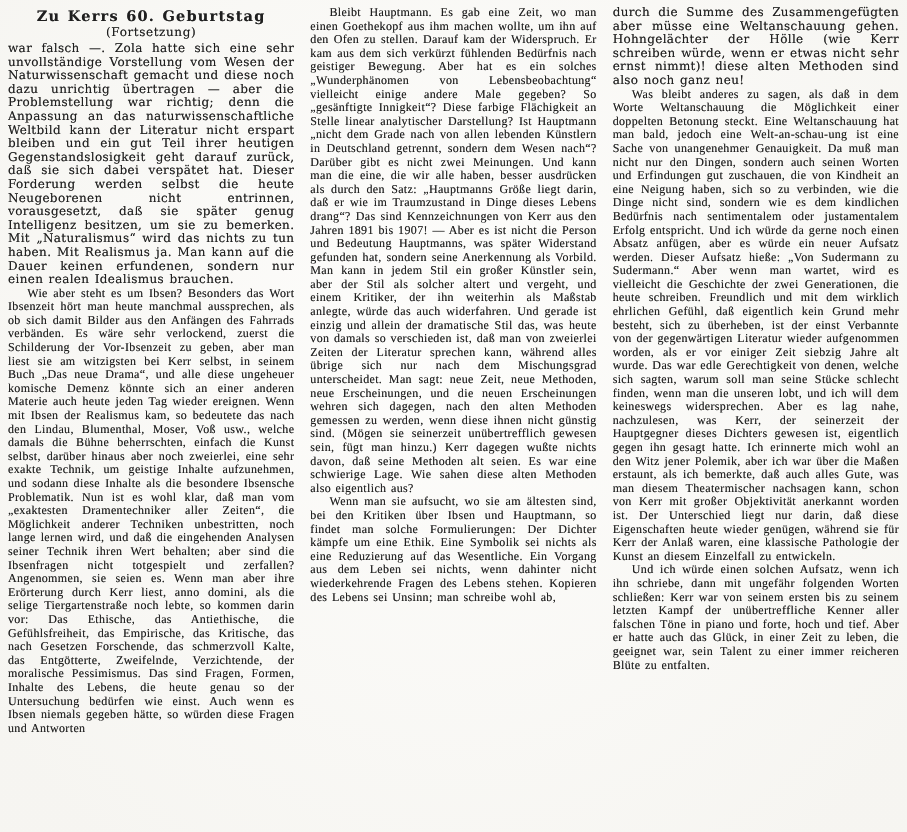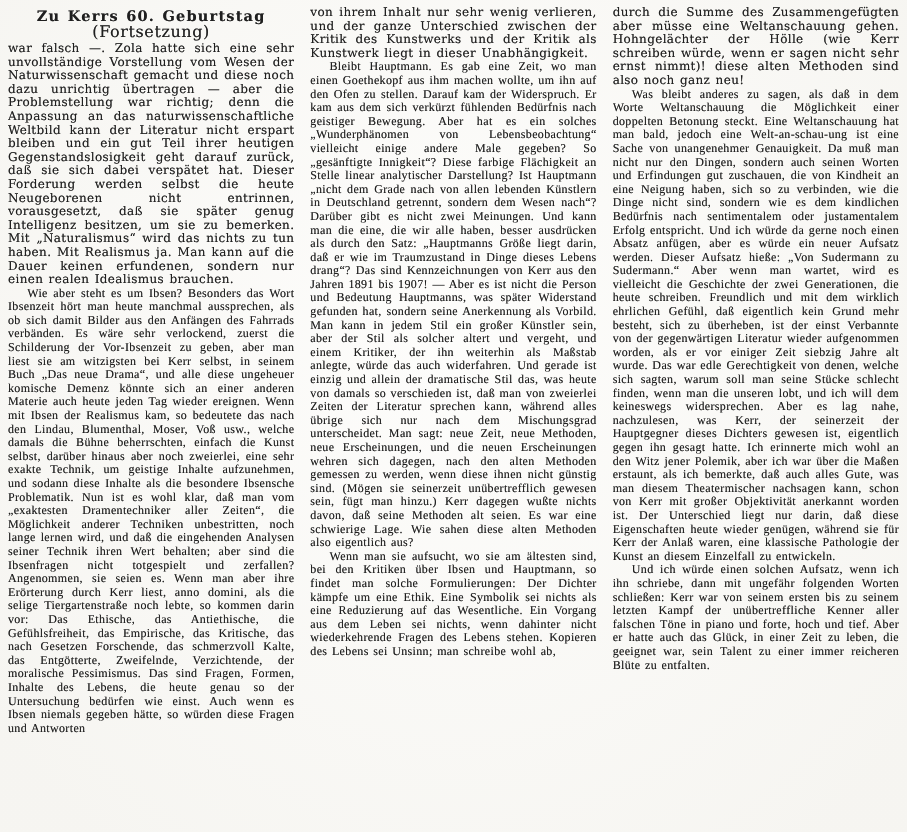--- a/index.html
+++ b/index.html
@@ -41,21 +41,21 @@
     text-align: center;
     margin: 2px 0 3px 0;
   }
   .article-title {
     font-weight: bold;
     font-size: 14.5px;
     letter-spacing: 1.2px;
     line-height: 17px;
   }
   .article-subtitle {
-    font-size: 16px;
+    font-size: 12px;
     letter-spacing: 0.6px;
     line-height: 14px;
   }
   p.para {
     margin: 0;
   }
   p.para.ind {
     text-indent: 1.6em;
     font-family: Liberation Serif, serif;
   }
@@ -69,25 +69,24 @@
     <div class="col">
       <div class="article-head">
         <div class="article-title">Zu Kerrs 60. Geburtstag</div>
         <div class="article-subtitle">(Fortsetzung)</div>
       </div>
       <p class="para cont">war falsch —. Zola hatte sich eine sehr unvollständige Vorstellung vom Wesen der Naturwissenschaft gemacht und diese noch dazu unrichtig übertragen — aber die Problemstellung war richtig; denn die Anpassung an das naturwissenschaftliche Weltbild kann der Literatur nicht erspart bleiben und ein gut Teil ihrer heutigen Gegenstandslosigkeit geht darauf zurück, daß sie sich dabei verspätet hat. Dieser Forderung werden selbst die heute Neugeborenen nicht entrinnen, vorausgesetzt, daß sie später genug Intelligenz besitzen, um sie zu bemerken. Mit „Naturalismus“ wird das nichts zu tun haben. Mit Realismus ja. Man kann auf die Dauer keinen erfundenen, sondern nur einen realen Idealismus brauchen.</p>
       <p class="para ind">Wie aber steht es um Ibsen? Besonders das Wort Ibsenzeit hört man heute manchmal aussprechen, als ob sich damit Bilder aus den Anfängen des Fahrrads verbänden. Es wäre sehr verlockend, zuerst die Schilderung der Vor-Ibsenzeit zu geben, aber man liest sie am witzigsten bei Kerr selbst, in seinem Buch „Das neue Drama“, und alle diese ungeheuer komische Demenz könnte sich an einer anderen Materie auch heute jeden Tag wieder ereignen. Wenn mit Ibsen der Realismus kam, so bedeutete das nach den Lindau, Blumenthal, Moser, Voß usw., welche damals die Bühne beherrschten, einfach die Kunst selbst, darüber hinaus aber noch zweierlei, eine sehr exakte Technik, um geistige Inhalte aufzunehmen, und sodann diese Inhalte als die besondere Ibsensche Problematik. Nun ist es wohl klar, daß man vom „exaktesten Dramentechniker aller Zeiten“, die Möglichkeit anderer Techniken unbestritten, noch lange lernen wird, und daß die eingehenden Analysen seiner Technik ihren Wert behalten; aber sind die Ibsenfragen nicht totgespielt und zerfallen? Angenommen, sie seien es. Wenn man aber ihre Erörterung durch Kerr liest, anno domini, als die selige Tiergartenstraße noch lebte, so kommen darin vor: Das Ethische, das Antiethische, die Gefühlsfreiheit, das Empirische, das Kritische, das nach Gesetzen Forschende, das schmerzvoll Kalte, das Entgötterte, Zweifelnde, Verzichtende, der moralische Pessimismus. Das sind Fragen, Formen, Inhalte des Lebens, die heute genau so der Untersuchung bedürfen wie einst. Auch wenn es Ibsen niemals gegeben hätte, so würden diese Fragen und Antworten</p>
     </div>
 
     <div class="col">
-      <p class="para cont">von ihrem Inhalt nur sehr wenig verlieren, und der ganze Unterschied zwischen der Kritik des Kunstwerks und der Kritik als Kunstwerk liegt in dieser Unabhängigkeit.</p>
       <p class="para ind">Bleibt Hauptmann. Es gab eine Zeit, wo man einen Goethekopf aus ihm machen wollte, um ihn auf den Ofen zu stellen. Darauf kam der Widerspruch. Er kam aus dem sich verkürzt fühlenden Bedürfnis nach geistiger Bewegung. Aber hat es ein solches „Wunderphänomen von Lebensbeobachtung“ vielleicht einige andere Male gegeben? So „gesänftigte Innigkeit“? Diese farbige Flächigkeit an Stelle linear analytischer Darstellung? Ist Hauptmann „nicht dem Grade nach von allen lebenden Künstlern in Deutschland getrennt, sondern dem Wesen nach“? Darüber gibt es nicht zwei Meinungen. Und kann man die eine, die wir alle haben, besser ausdrücken als durch den Satz: „Hauptmanns Größe liegt darin, daß er wie im Traumzustand in Dinge dieses Lebens drang“? Das sind Kennzeichnungen von Kerr aus den Jahren 1891 bis 1907! — Aber es ist nicht die Person und Bedeutung Hauptmanns, was später Widerstand gefunden hat, sondern seine Anerkennung als Vorbild. Man kann in jedem Stil ein großer Künstler sein, aber der Stil als solcher altert und vergeht, und einem Kritiker, der ihn weiterhin als Maßstab anlegte, würde das auch widerfahren. Und gerade ist einzig und allein der dramatische Stil das, was heute von damals so verschieden ist, daß man von zweierlei Zeiten der Literatur sprechen kann, während alles übrige sich nur nach dem Mischungsgrad unterscheidet. Man sagt: neue Zeit, neue Methoden, neue Erscheinungen, und die neuen Erscheinungen wehren sich dagegen, nach den alten Methoden gemessen zu werden, wenn diese ihnen nicht günstig sind. (Mögen sie seinerzeit unübertrefflich gewesen sein, fügt man hinzu.) Kerr dagegen wußte nichts davon, daß seine Methoden alt seien. Es war eine schwierige Lage. Wie sahen diese alten Methoden also eigentlich aus?</p>
       <p class="para ind">Wenn man sie aufsucht, wo sie am ältesten sind, bei den Kritiken über Ibsen und Hauptmann, so findet man solche Formulierungen: Der Dichter kämpfe um eine Ethik. Eine Symbolik sei nichts als eine Reduzierung auf das Wesentliche. Ein Vorgang aus dem Leben sei nichts, wenn dahinter nicht wiederkehrende Fragen des Lebens stehen. Kopieren des Lebens sei Unsinn; man schreibe wohl ab,</p>
     </div>
 
     <div class="col">
-      <p class="para cont">durch die Summe des Zusammengefügten aber müsse eine Weltanschauung gehen. Hohngelächter der Hölle (wie Kerr schreiben würde, wenn er sagen nicht sehr ernst nimmt)! diese alten Methoden sind also noch ganz neu!</p>
+      <p class="para cont">durch die Summe des Zusammengefügten aber müsse eine Weltanschauung gehen. Hohngelächter der Hölle (wie Kerr schreiben würde, wenn er etwas nicht sehr ernst nimmt)! diese alten Methoden sind also noch ganz neu!</p>
       <p class="para ind">Was bleibt anderes zu sagen, als daß in dem Worte Weltanschauung die Möglichkeit einer doppelten Betonung steckt. Eine Weltanschauung hat man bald, jedoch eine Welt-an-schau-ung ist eine Sache von unangenehmer Genauigkeit. Da muß man nicht nur den Dingen, sondern auch seinen Worten und Erfindungen gut zuschauen, die von Kindheit an eine Neigung haben, sich so zu verbinden, wie die Dinge nicht sind, sondern wie es dem kindlichen Bedürfnis nach sentimentalem oder justamentalem Erfolg entspricht. Und ich würde da gerne noch einen Absatz anfügen, aber es würde ein neuer Aufsatz werden. Dieser Aufsatz hieße: „Von Sudermann zu Sudermann.“ Aber wenn man wartet, wird es vielleicht die Geschichte der zwei Generationen, die heute schreiben. Freundlich und mit dem wirklich ehrlichen Gefühl, daß eigentlich kein Grund mehr besteht, sich zu überheben, ist der einst Verbannte von der gegenwärtigen Literatur wieder aufgenommen worden, als er vor einiger Zeit siebzig Jahre alt wurde. Das war edle Gerechtigkeit von denen, welche sich sagten, warum soll man seine Stücke schlecht finden, wenn man die unseren lobt, und ich will dem keineswegs widersprechen. Aber es lag nahe, nachzulesen, was Kerr, der seinerzeit der Hauptgegner dieses Dichters gewesen ist, eigentlich gegen ihn gesagt hatte. Ich erinnerte mich wohl an den Witz jener Polemik, aber ich war über die Maßen erstaunt, als ich bemerkte, daß auch alles Gute, was man diesem Theatermischer nachsagen kann, schon von Kerr mit großer Objektivität anerkannt worden ist. Der Unterschied liegt nur darin, daß diese Eigenschaften heute wieder genügen, während sie für Kerr der Anlaß waren, eine klassische Pathologie der Kunst an diesem Einzelfall zu entwickeln.</p>
       <p class="para ind">Und ich würde einen solchen Aufsatz, wenn ich ihn schriebe, dann mit ungefähr folgenden Worten schließen: Kerr war von seinem ersten bis zu seinem letzten Kampf der unübertreffliche Kenner aller falschen Töne in piano und forte, hoch und tief. Aber er hatte auch das Glück, in einer Zeit zu leben, die geeignet war, sein Talent zu einer immer reicheren Blüte zu entfalten.</p>
     </div>
 
   </div>
 </div>
 
 </body></html>

